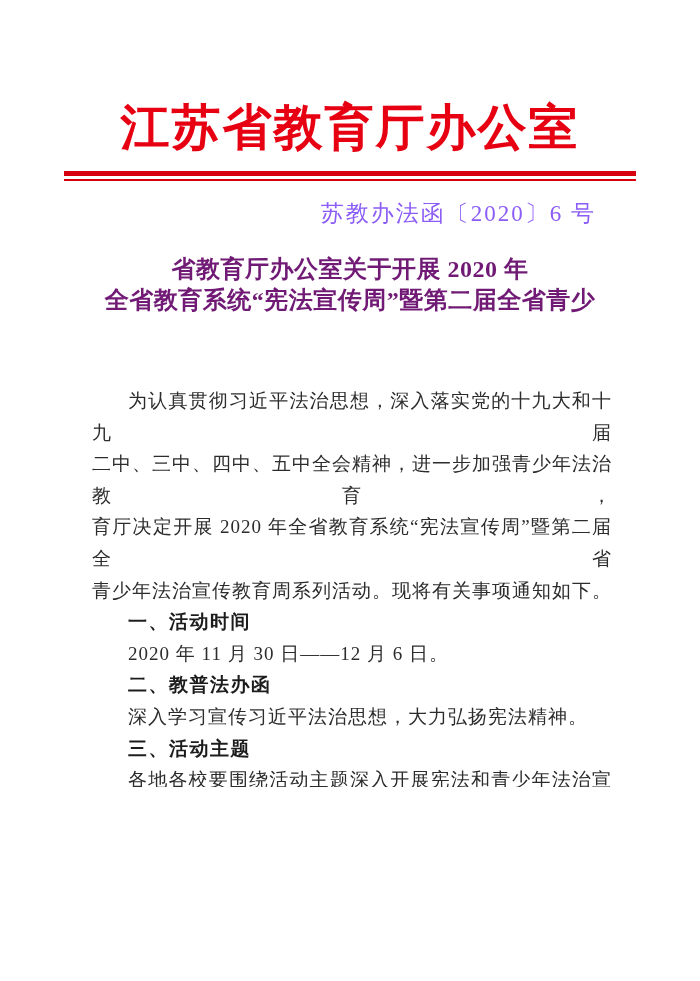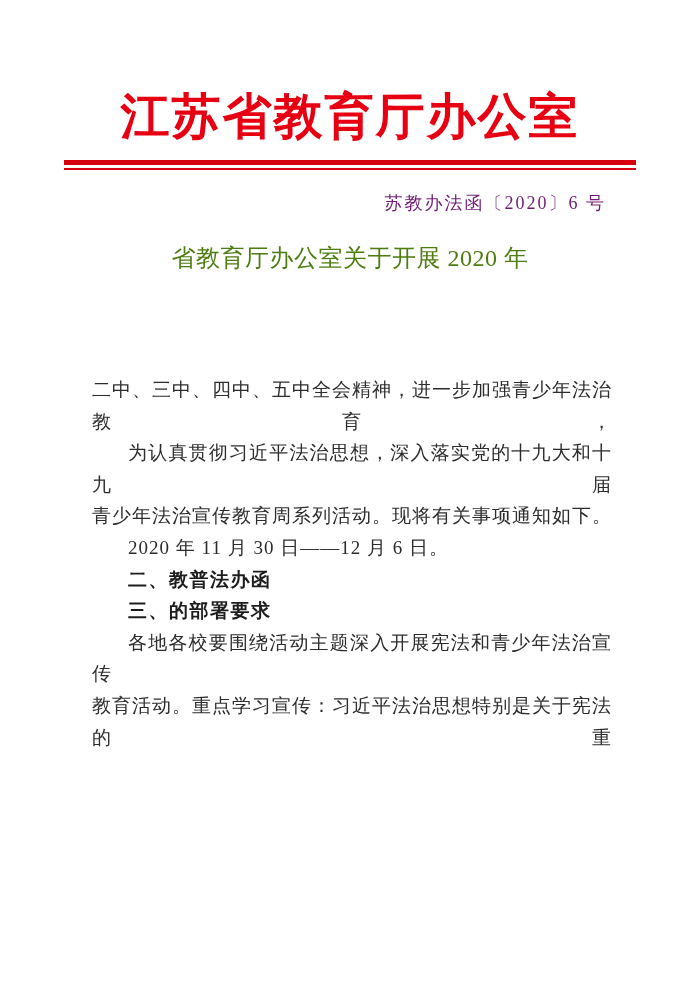--- a/index.html
+++ b/index.html
@@ -4,21 +4,21 @@
 <style>
   html, body {
     margin: 0;
     padding: 0;
     background: #ffffff;
   }
   .page {
     position: relative;
     width: 700px;
     height: 775px;
-    margin: 1px auto;
+    margin: 12px auto;
     background: #ffffff;
     overflow: hidden;
     font-family: "Liberation Serif", "DejaVu Serif", serif;
     color: #2a2a2a;
   }
   
   .org-header {
     position: absolute;
     top: 86px;
     left: 0;
@@ -46,39 +46,39 @@
     top: 915px;
     left: 64px;
     right: 64px;
   }
   .rule-bottom .bar-thin  { height: 2px; background: #d7000e; }
   .rule-bottom .bar-thick { height: 5px; background: #d7000e; margin-top: 3px; }
   
   .doc-number {
     position: absolute;
     top: 190px;
-    right: 94px;
-    font-size: 18px;
+    right: 104px;
+    font-size: 23px;
     line-height: 24px;
     letter-spacing: 2px;
-    color: #701a75;
+    color: #8b5cf6;
     white-space: nowrap;
   }
   
   .doc-title {
     position: absolute;
     top: 242px;
     left: 40px;
     right: 40px;
     text-align: center;
     font-size: 24px;
     line-height: 31px;
-    font-weight: normal;
+    font-weight: bold;
     letter-spacing: 0.5px;
-    color: #4d7c0f;
+    color: #701a75;
   }
   .doc-title .title-line { white-space: nowrap; }
   
   .doc-body {
     position: absolute;
     top: 373px;
     left: 92px;
     width: 520px;
     font-size: 19px;
     line-height: 31.6px;
@@ -108,29 +108,33 @@
 
   <div class="rule-top">
     <div class="bar-thick"></div>
     <div class="bar-thin"></div>
   </div>
 
   <div class="doc-number">苏教办法函〔2020〕6 号</div>
 
   <div class="doc-title">
     <div class="title-line">省教育厅办公室关于开展 2020 年</div>
+    <div class="title-line">全省教育系统“宪法宣传周”暨第二届全省青少</div>
   </div>
 
   <div class="doc-body">
+      <div class="bline indent stretch">为认真贯彻习近平法治思想，深入落实党的十九大和十九届</div>
       <div class="bline stretch">二中、三中、四中、五中全会精神，进一步加强青少年法治教育，</div>
-      <div class="bline indent stretch">为认真贯彻习近平法治思想，深入落实党的十九大和十九届</div>
+      <div class="bline stretch">育厅决定开展 2020 年全省教育系统“宪法宣传周”暨第二届全省</div>
       <div class="bline">青少年法治宣传教育周系列活动。现将有关事项通知如下。</div>
+      <div class="bline heading indent">一、活动时间</div>
       <div class="bline indent">2020 年 11 月 30 日——12 月 6 日。</div>
       <div class="bline heading indent">二、教普法办函</div>
-      <div class="bline heading indent">三、的部署要求</div>
+      <div class="bline indent">深入学习宣传习近平法治思想，大力弘扬宪法精神。</div>
+      <div class="bline heading indent">三、活动主题</div>
       <div class="bline indent stretch">各地各校要围绕活动主题深入开展宪法和青少年法治宣传</div>
       <div class="bline stretch">教育活动。重点学习宣传：习近平法治思想特别是关于宪法的重</div>
     </div>
 
   <div class="rule-bottom">
     <div class="bar-thin"></div>
     <div class="bar-thick"></div>
   </div>
 
 </div>

